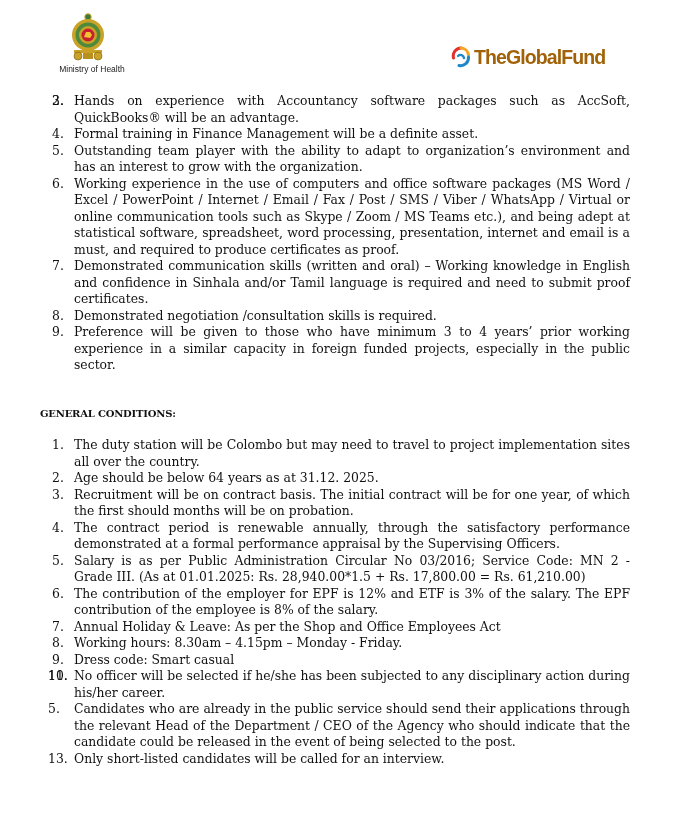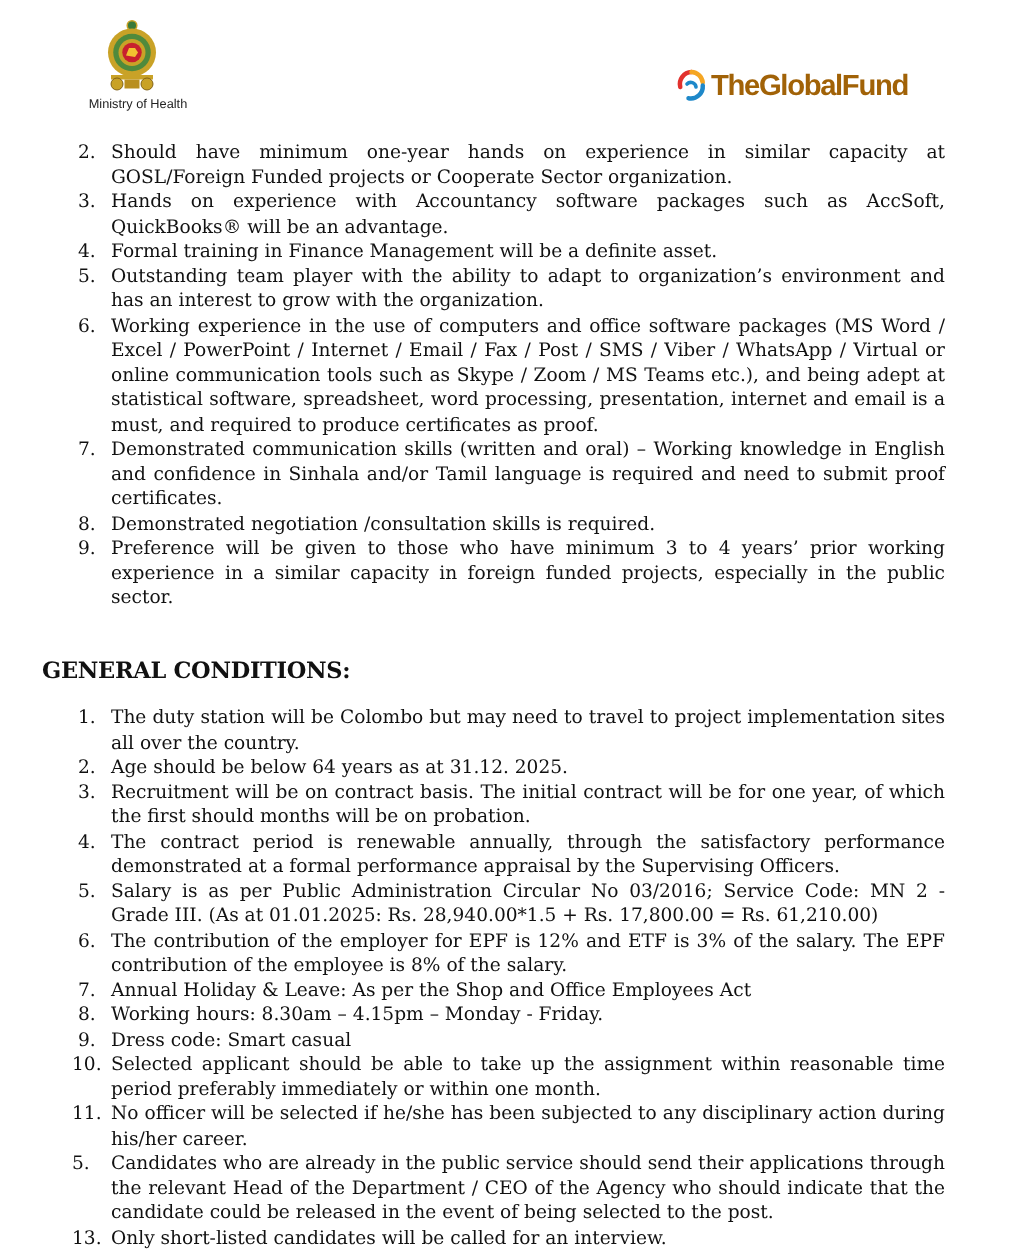--- a/index.html
+++ b/index.html
@@ -15,21 +15,21 @@
   .gf-text { font-family: "Liberation Sans", sans-serif; font-weight: bold; font-size: 19.5px;
     letter-spacing: -0.9px; color: #a16207; }
 
   .content { position: absolute; left: 0; top: 93px; width: 682px;
     font-family: "DejaVu Serif", serif; font-size: 12.4px; line-height: 16.5px; color: #111; }
   ol { margin: 0; padding: 0; list-style: none; }
   .item { position: relative; padding-left: 74px; padding-right: 52px; text-align: justify; }
   .item .num { position: absolute; left: 52px; top: 0; }
   .item.two-digit .num { left: 48px; }
   .section-gap { height: 32px; }
-  .section-heading { padding-left: 28px; font-weight: bold; font-size: 15px; letter-spacing: -0.2px; }
+  .section-heading { padding-left: 40px; font-weight: bold; font-size: 10px; letter-spacing: -0.2px; }
   .heading-gap { height: 15px; }
 </style>
 </head>
 <body>
 
 <div class="page">
 
   <div class="header">
     <svg class="emblem" viewBox="0 0 40 48">
       <circle cx="20" cy="4" r="3.2" fill="#3a7a3a" stroke="#c9a227" stroke-width="1"></circle>
@@ -51,21 +51,21 @@
         <path d="M10 2 A8 8 0 0 1 17.5 9" fill="none" stroke="#f5a623" stroke-width="3" stroke-linecap="round"></path>
         <path d="M17.5 11 A8 8 0 0 1 8 19.5" fill="none" stroke="#1e88c9" stroke-width="3" stroke-linecap="round"></path>
         <path d="M7 10 A3.5 3.5 0 0 1 13 12" fill="none" stroke="#1e88c9" stroke-width="2.4" stroke-linecap="round"></path>
       </svg>
       <span class="gf-text">TheGlobalFund</span>
     </div>
   </div>
 
   <div class="content">
     <ol>
-      <li class="item"><span class="num">2.</span><span>Should have minimum one-year hands on experience in similar capacity at GOSL/Foreign Funded projects or Cooperate Sector organization.</span></li>
+      <li class="item"><span class="num">2.</span></li>
       <li class="item"><span class="num">3.</span><span>Hands on experience with Accountancy software packages such as AccSoft, QuickBooks® will be an advantage.</span></li>
       <li class="item"><span class="num">4.</span><span>Formal training in Finance Management will be a definite asset.</span></li>
       <li class="item"><span class="num">5.</span><span>Outstanding team player with the ability to adapt to organization’s environment and has an interest to grow with the organization.</span></li>
       <li class="item"><span class="num">6.</span><span>Working experience in the use of computers and office software packages (MS Word / Excel / PowerPoint / Internet / Email / Fax / Post / SMS / Viber / WhatsApp / Virtual or online communication tools such as Skype / Zoom / MS Teams etc.), and being adept at statistical software, spreadsheet, word processing, presentation, internet and email is a must, and required to produce certificates as proof.</span></li>
       <li class="item"><span class="num">7.</span><span>Demonstrated communication skills (written and oral) – Working knowledge in English and confidence in Sinhala and/or Tamil language is required and need to submit proof certificates.</span></li>
       <li class="item"><span class="num">8.</span><span>Demonstrated negotiation /consultation skills is required.</span></li>
       <li class="item"><span class="num">9.</span><span>Preference will be given to those who have minimum 3 to 4 years’ prior working experience in a similar capacity in foreign funded projects, especially in the public sector.</span></li>
     </ol>
 
     <div class="section-gap"></div>
@@ -75,19 +75,19 @@
     <ol>
       <li class="item"><span class="num">1.</span><span>The duty station will be Colombo but may need to travel to project implementation sites all over the country.</span></li>
       <li class="item"><span class="num">2.</span><span>Age should be below 64 years as at 31.12. 2025.</span></li>
       <li class="item"><span class="num">3.</span><span>Recruitment will be on contract basis. The initial contract will be for one year, of which the first should months will be on probation.</span></li>
       <li class="item"><span class="num">4.</span><span>The contract period is renewable annually, through the satisfactory performance demonstrated at a formal performance appraisal by the Supervising Officers.</span></li>
       <li class="item"><span class="num">5.</span><span>Salary is as per Public Administration Circular No 03/2016; Service Code: MN 2 - Grade III. (As at 01.01.2025: Rs. 28,940.00*1.5 + Rs. 17,800.00 = Rs.  61,210.00)</span></li>
       <li class="item"><span class="num">6.</span><span>The contribution of the employer for EPF is 12% and ETF is 3% of the salary. The EPF contribution of the employee is 8% of the salary.</span></li>
       <li class="item"><span class="num">7.</span><span>Annual Holiday &amp; Leave: As per the Shop and Office Employees Act</span></li>
       <li class="item"><span class="num">8.</span><span>Working hours: 8.30am – 4.15pm – Monday - Friday.</span></li>
       <li class="item"><span class="num">9.</span><span>Dress code: Smart casual</span></li>
-      <li class="item two-digit"><span class="num">10.</span><span>Selected applicant should be able to take up the assignment within reasonable time period preferably immediately or within one month.</span></li>
+      <li class="item two-digit"><span class="num">10.</span></li>
       <li class="item two-digit"><span class="num">11.</span><span>No officer will be selected if he/she has been subjected to any disciplinary action during his/her career.</span></li>
       <li class="item two-digit"><span class="num">5.</span><span>Candidates who are already in the public service should send their applications through the relevant Head of the Department / CEO of the Agency who should indicate that the candidate could be released in the event of being selected to the post.</span></li>
       <li class="item two-digit"><span class="num">13.</span><span>Only short-listed candidates will be called for an interview.</span></li>
     </ol>
   </div>
 </div>
 
 </body></html>

